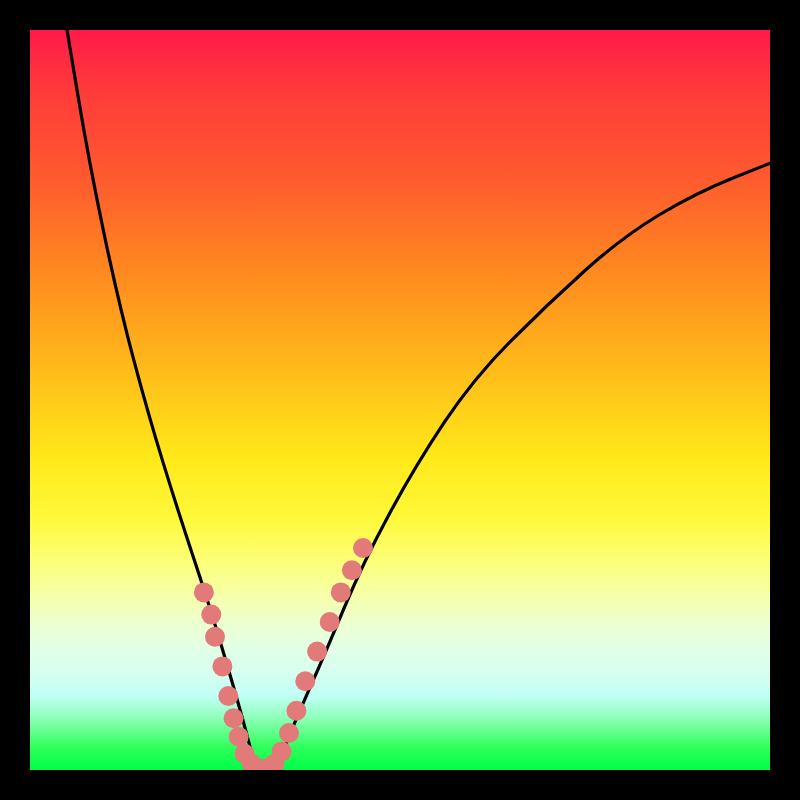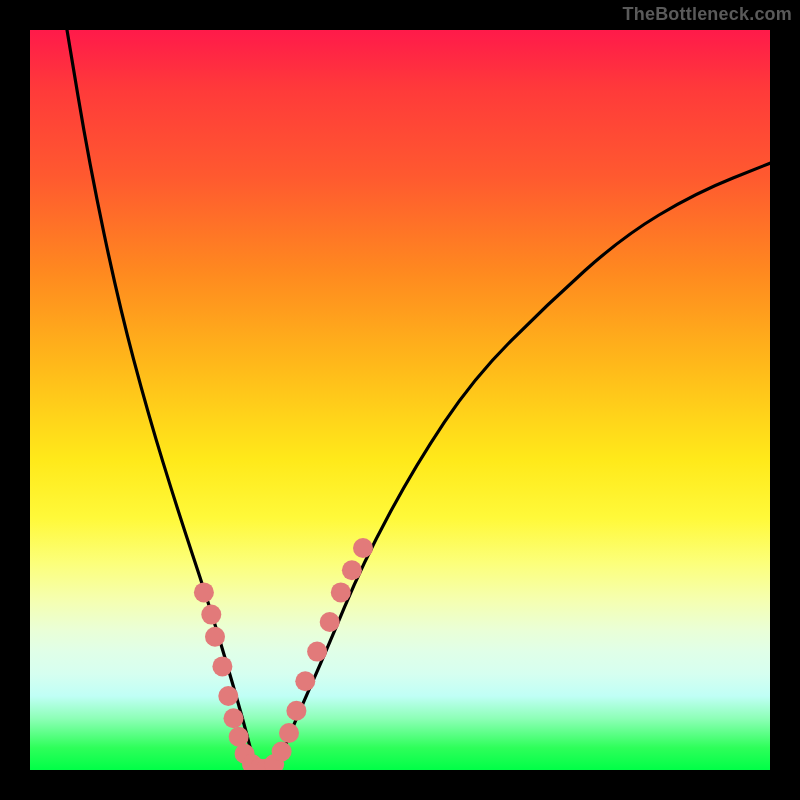--- a/index.html
+++ b/index.html
@@ -68,21 +68,20 @@
   }
   .dot {
     fill: #e27a7a;
     stroke: none;
   }
 </style>
 </head>
 <body>
 
 <div class="frame">
-  <div class="watermark">TheBottleneck.com</div>
   <div class="plot-area">
     <svg class="curve" viewBox="0 0 740 740">
       <path id="curve-path" class="curve-path" d="M 37 0 Q 37 0 48.1 66.60000000000002 Q 59.2 133.20000000000005 74 203.50000000000003 Q 88.8 273.8 103.6 329.3 Q 118.4 384.8 133.2 432.9 Q 148 481 162.8 525.4 Q 177.6 569.8 188.7 606.8 Q 199.8 643.8 207.2 669.7 Q 214.6 695.6 218.3 710.4000000000001 Q 222 725.2 225.7 732.6 Q 229.4 740 233.10000000000002 740 Q 236.8 740 244.20000000000002 732.6 Q 251.60000000000002 725.2 259 706.7 Q 266.4 688.2 281.2 654.9000000000001 Q 296 621.6 314.5 577.2 Q 333 532.8 358.9 484.7 Q 384.8 436.6 414.4 392.2 Q 444 347.79999999999995 481 310.79999999999995 Q 518 273.8 555 240.50000000000003 Q 592 207.20000000000005 629 185 Q 666 162.79999999999995 703 148 T 740 133.20000000000005"></path>
       <g id="markers-group">
           <circle cx="173.89999999999998" cy="562.4" r="10" class="dot"></circle>
           <circle cx="181.29999999999998" cy="584.6" r="10" class="dot"></circle>
           <circle cx="185" cy="606.8" r="10" class="dot"></circle>
           <circle cx="192.4" cy="636.4" r="10" class="dot"></circle>
           <circle cx="198.32000000000002" cy="666" r="10" class="dot"></circle>
           <circle cx="203.50000000000003" cy="688.2" r="10" class="dot"></circle>

